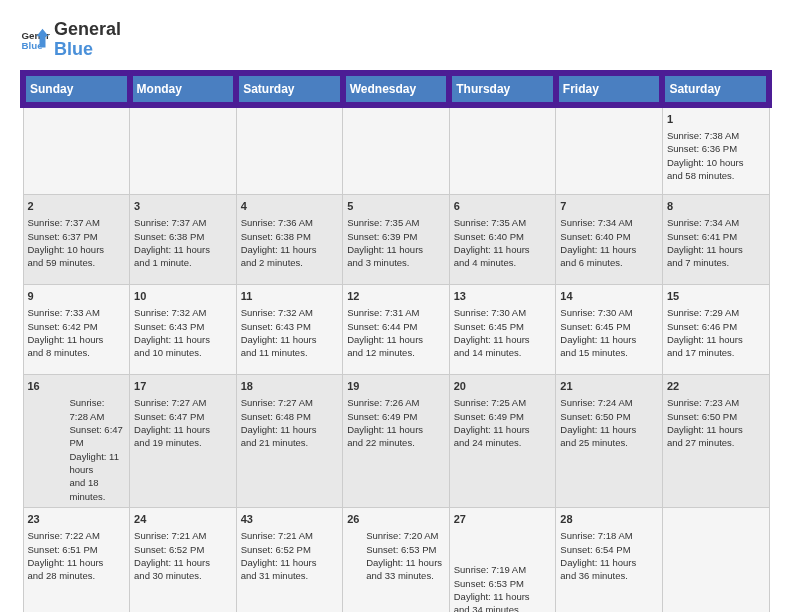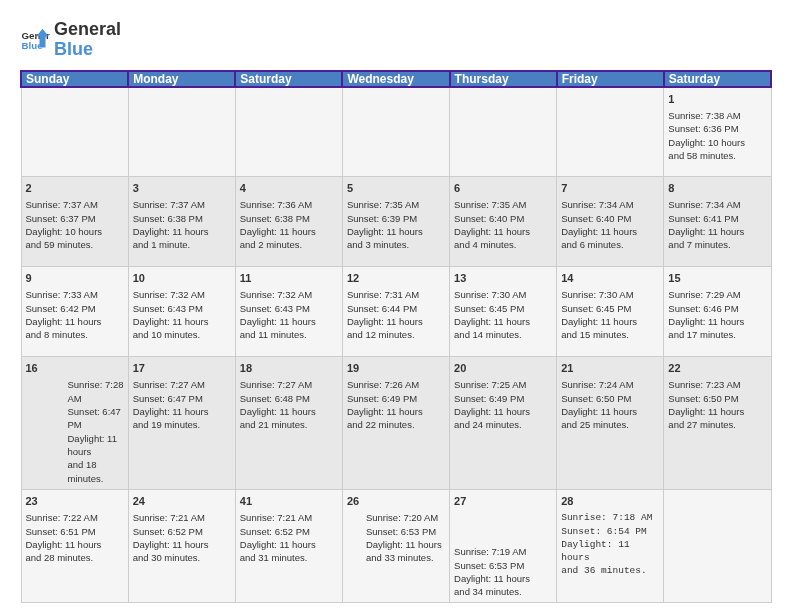--- a/index.html
+++ b/index.html
@@ -49,23 +49,23 @@
     table {
       width: 100%;
       border-collapse: collapse;
       table-layout: fixed;
     }
     thead th {
       background-color: #4a7fc1;
       color: #fff;
       font-size: 12px;
       font-weight: bold;
-      padding: 0 4px;
+      padding: 6px 4px;
       text-align: left;
-      border: 2px solid #4c1d95;
+      border: 6px solid #4c1d95;
     }
     tbody tr {
       height: 90px;
     }
     tbody tr:nth-child(odd) {
       background-color: #f5f5f5;
     }
     tbody tr:nth-child(even) {
       background-color: #e8e8e8;
     }
@@ -300,21 +300,21 @@
 and 28 minutes.</div>
         </td>
         <td>
           <span class="day-num">24</span>
           <div class="day-info" style="white-space: pre-line;">Sunrise: 7:21 AM
 Sunset: 6:52 PM
 Daylight: 11 hours
 and 30 minutes.</div>
         </td>
         <td>
-          <span class="day-num">41</span>
+          <span class="day-num">43</span>
           <div class="day-info" style="white-space: pre-line;">Sunrise: 7:21 AM
 Sunset: 6:52 PM
 Daylight: 11 hours
 and 31 minutes.</div>
         </td>
         <td>
           <span class="day-num">26</span>
           <div class="day-info" style="white-space: pre-line; margin-left: 19px;">Sunrise: 7:20 AM
 Sunset: 6:53 PM
 Daylight: 11 hours
@@ -322,21 +322,21 @@
         </td>
         <td>
           <span class="day-num">27</span>
           <div class="day-info" style="white-space: pre-line; margin-top: 36px;">Sunrise: 7:19 AM
 Sunset: 6:53 PM
 Daylight: 11 hours
 and 34 minutes.</div>
         </td>
         <td>
           <span class="day-num">28</span>
-          <div class="day-info" style="white-space: pre-line; font-family: Liberation Mono, monospace;">Sunrise: 7:18 AM
+          <div class="day-info" style="white-space: pre-line;">Sunrise: 7:18 AM
 Sunset: 6:54 PM
 Daylight: 11 hours
 and 36 minutes.</div>
         </td>
         <td></td>
       </tr>
     </tbody>
 </table>
 
 </body></html>

